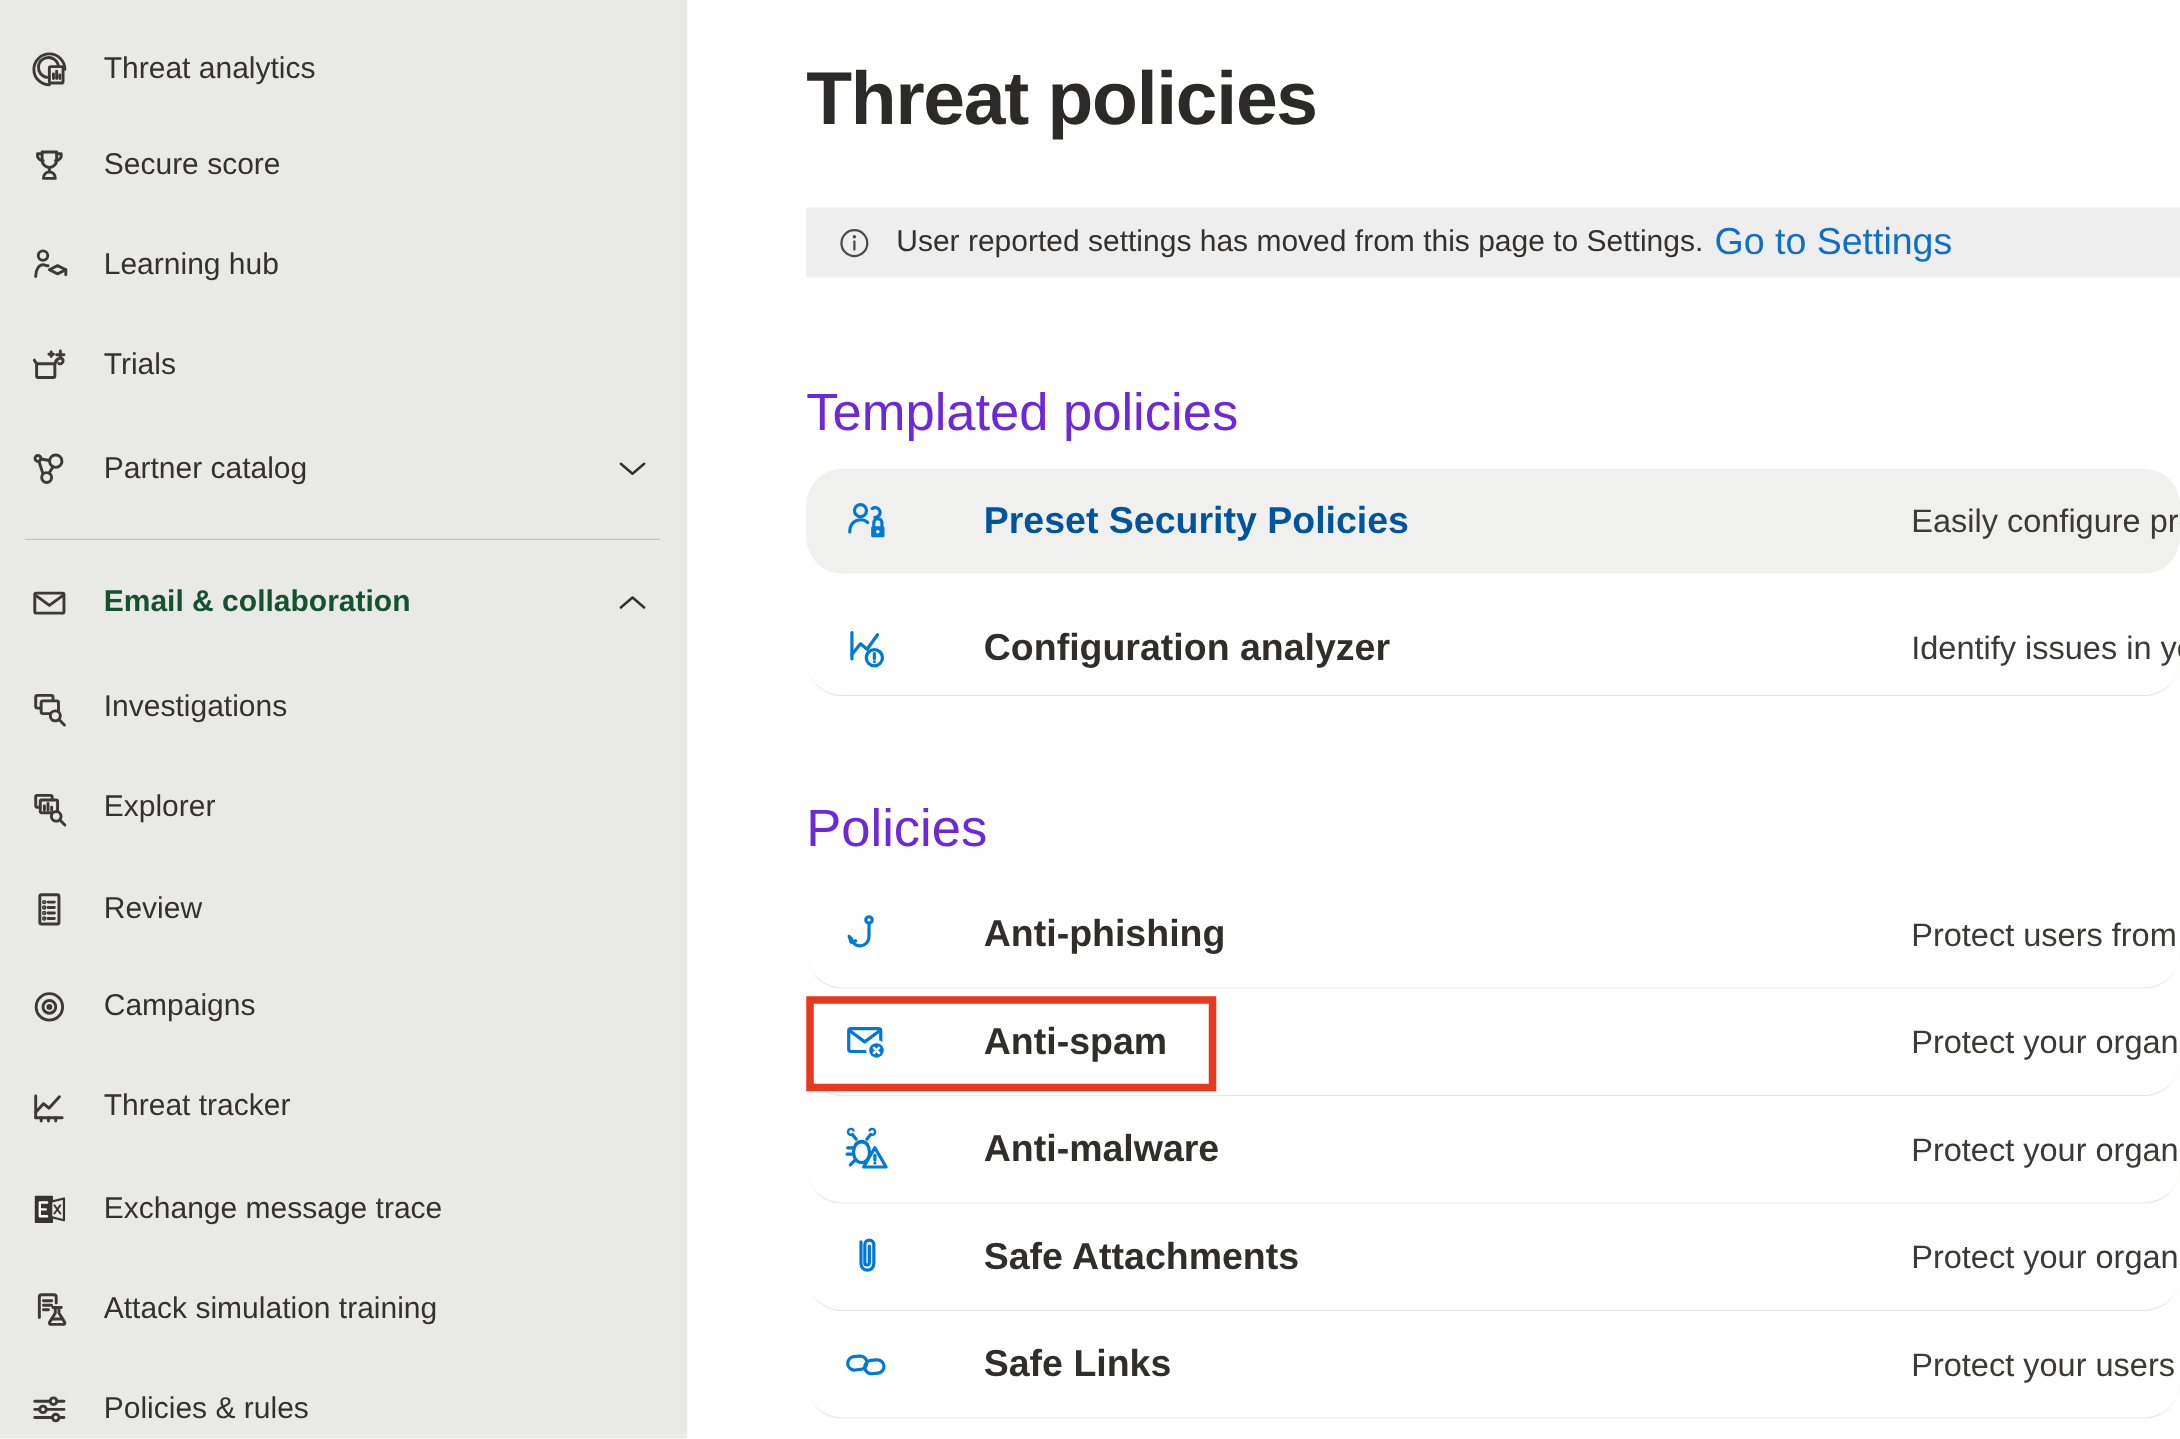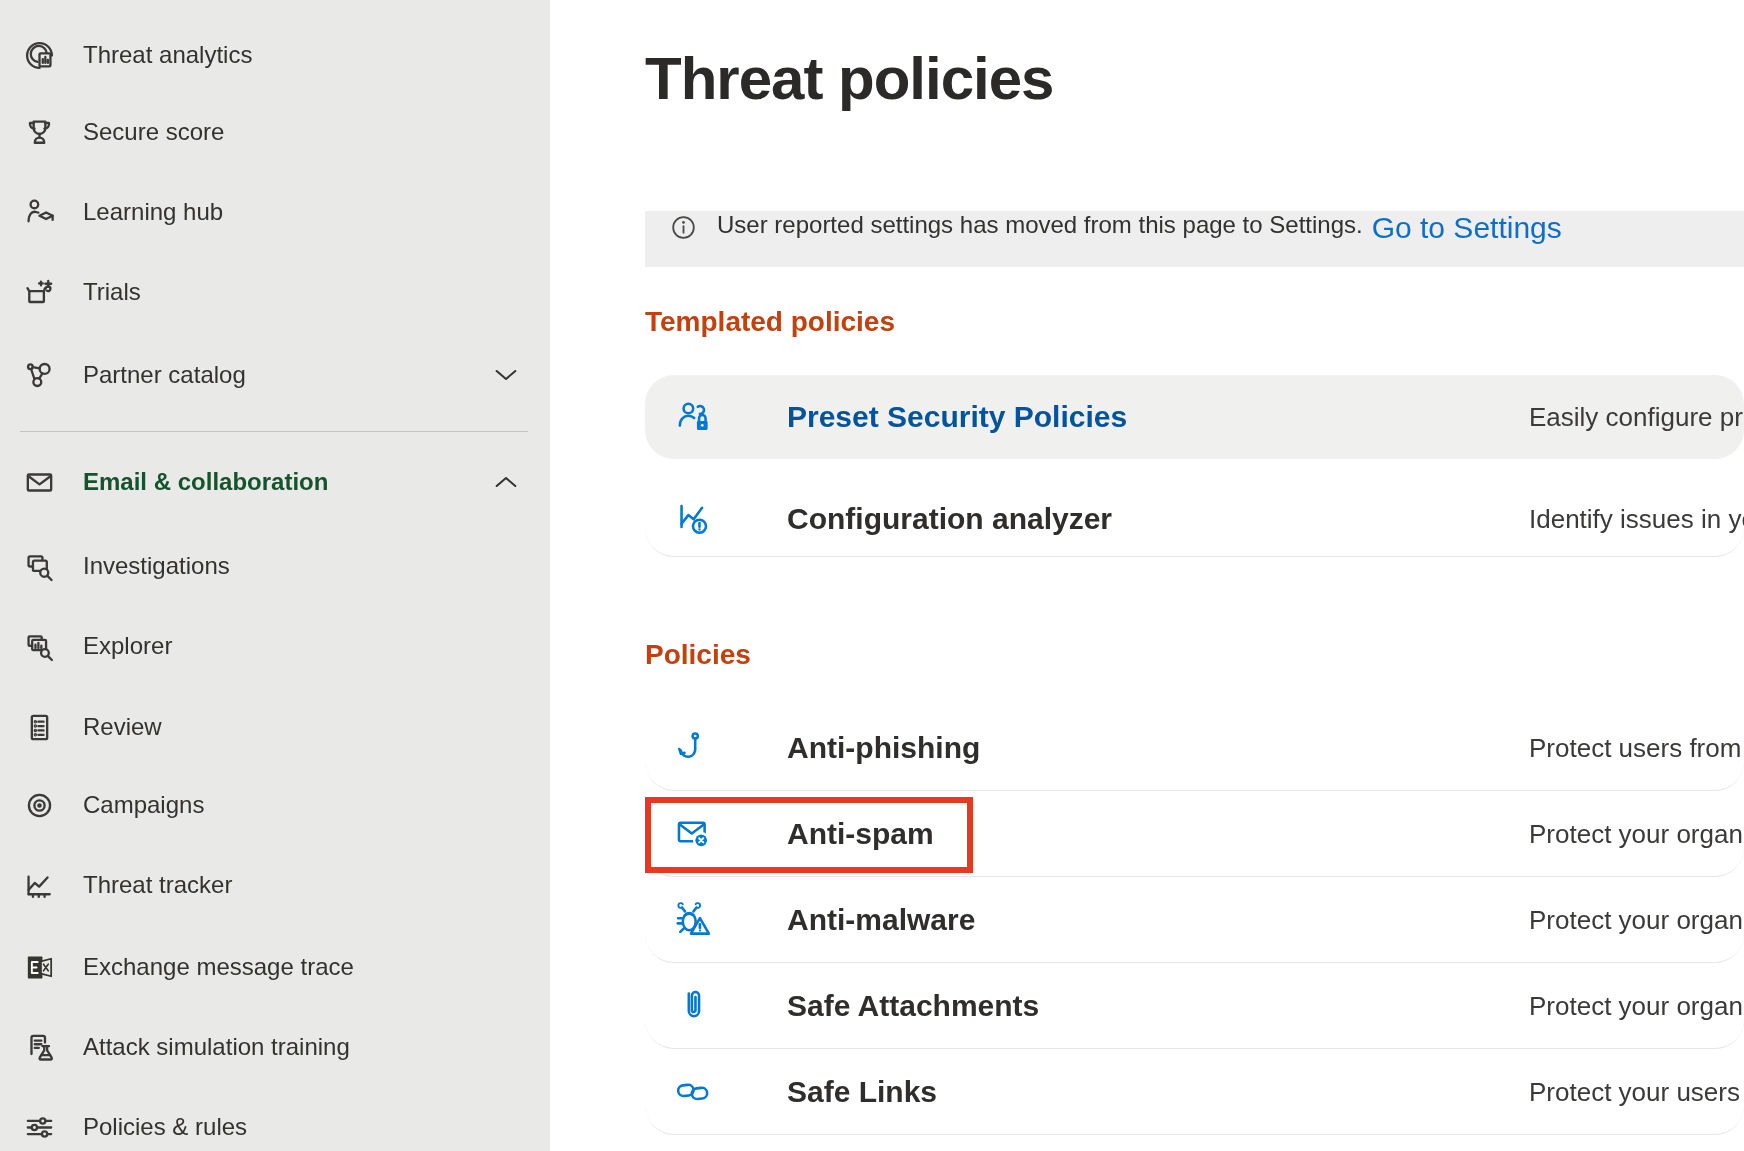--- a/index.html
+++ b/index.html
@@ -19,28 +19,28 @@
   .nav-label.bold{font-weight:700;color:#14532d;}
   .nav-chevron{position:absolute;right:28px;top:50%;transform:translateY(-50%);
     width:32px;height:32px;color:#33322f;}
   .nav-chevron svg{width:32px;height:32px;}
   .nav-divider{position:absolute;left:20px;right:22px;top:431px;height:1px;background:#c6c4c2;}
   
   .main{position:absolute;left:550px;top:0;right:0;bottom:0;background:#ffffff;overflow:hidden;padding-left:45px;}
   .page-title{position:absolute;left:95px;top:44px;margin:0;
     font-size:60px;font-weight:700;color:#2b2a28;letter-spacing:-1px;white-space:nowrap;}
   .banner{position:absolute;left:95px;right:0;top:166px;height:56px;background:#eeeeee;
-    display:flex;padding-left:22px;box-sizing:border-box;margin-top:45px;}
+    display:flex;align-items:center;padding-left:22px;box-sizing:border-box;}
   .banner-icon{width:33px;height:33px;margin-right:17px;flex:0 0 auto;color:#4a4947;}
   .banner-icon svg{width:33px;height:33px;display:block;}
   .banner-text{font-size:24px;color:#323130;white-space:nowrap;}
   .banner-link{font-size:30px;color:#0e6fc8;margin-left:9px;text-decoration:none;
     white-space:nowrap;cursor:pointer;}
-  .section-heading{position:absolute;left:95px;margin:0;font-size:28px;font-weight:700;
-    color:#c2410c;white-space:nowrap;}
+  .section-heading{position:absolute;left:95px;margin:0;font-size:42px;font-weight:400;
+    color:#6d28d9;white-space:nowrap;}
   .policy-row{position:absolute;left:95px;right:0;cursor:pointer;box-sizing:border-box;border-radius:29px;}
   .policy-row.divided{border-bottom:1px solid #e8e7e4;}
   .policy-row.highlight{background:#f0f0ef;}
   .row-icon{position:absolute;left:27px;top:50%;transform:translateY(-50%);
     width:42px;height:42px;display:flex;align-items:center;justify-content:center;color:#0078d4;}
   .row-icon svg{width:41px;height:41px;}
   .row-label{position:absolute;left:142px;top:50%;transform:translateY(-50%);
     font-size:30px;font-weight:600;color:#2f2e2d;white-space:nowrap;}
   .row-label.link{color:#00549e;}
   .row-desc{position:absolute;left:884px;top:50%;transform:translateY(-50%);

